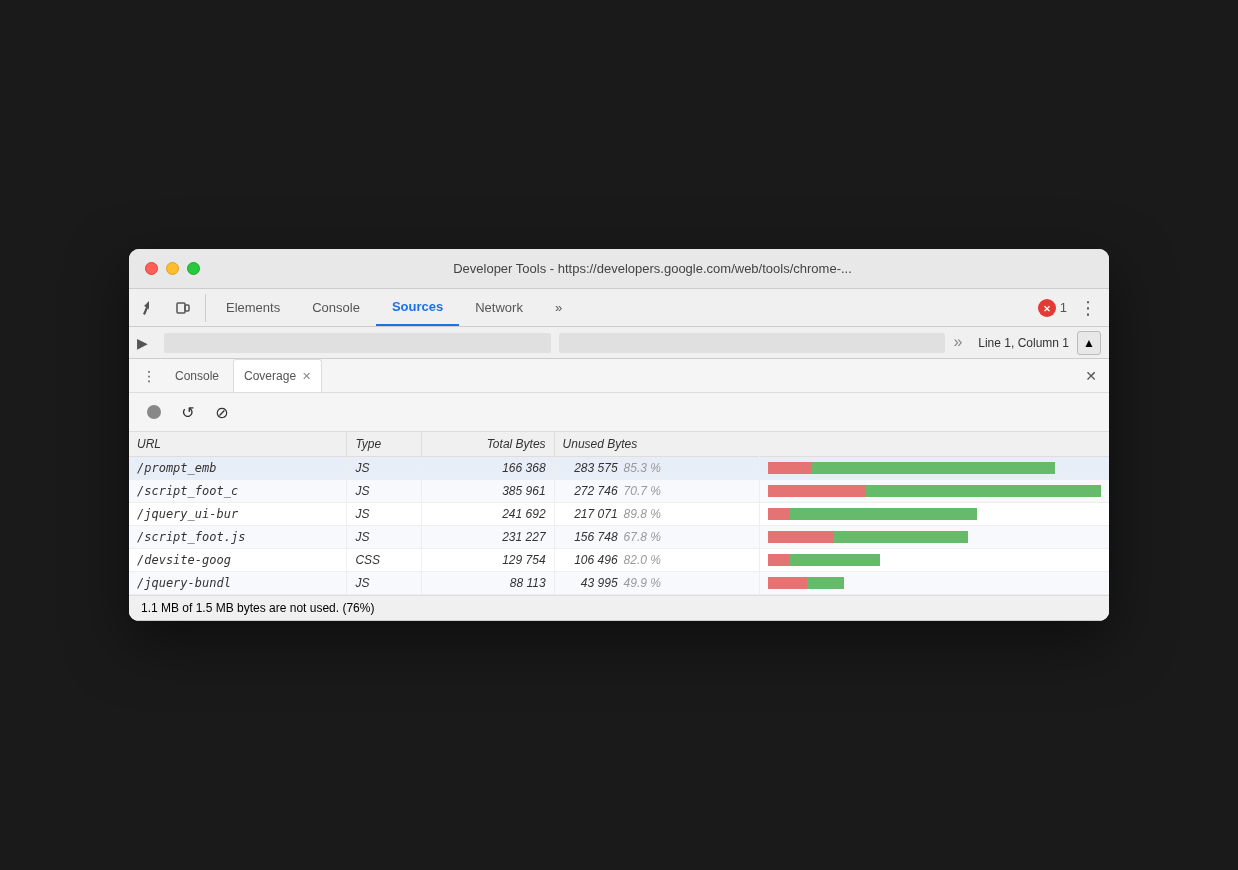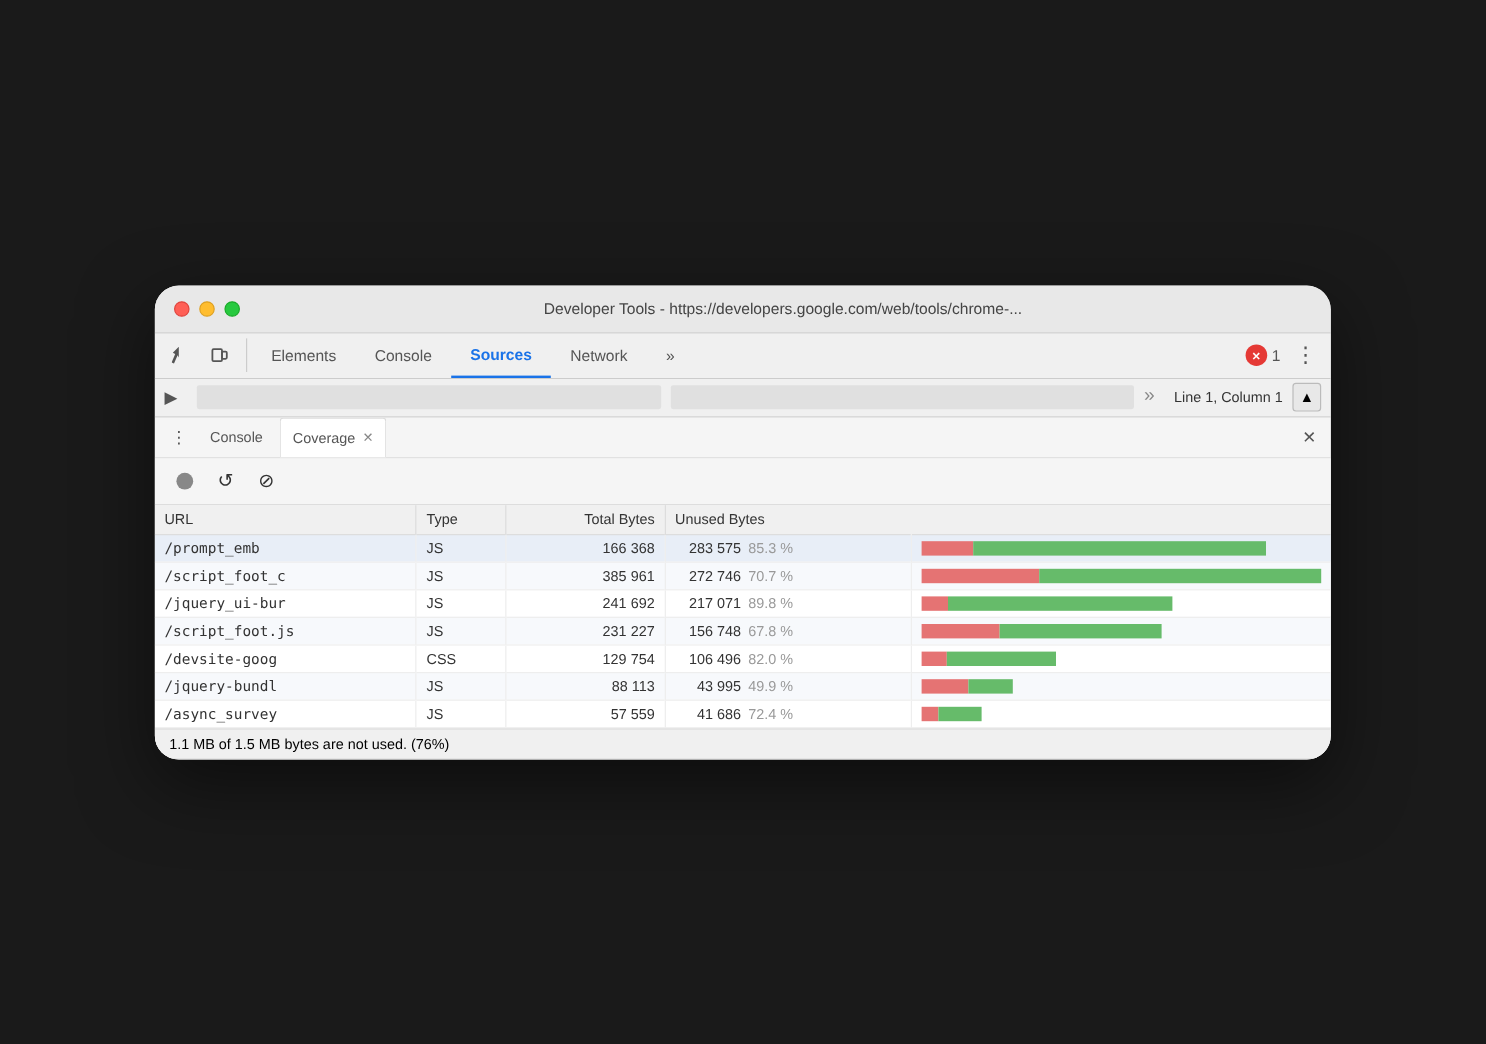--- a/index.html
+++ b/index.html
@@ -7,21 +7,21 @@
       background: #1a1a1a;
       display: flex;
       align-items: center;
       justify-content: center;
       min-height: 100vh;
       font-family: -apple-system, BlinkMacSystemFont, 'Helvetica Neue', Arial, sans-serif;
     }
     .window {
       width: 980px;
       background: #f5f5f5;
-      border-radius: 20px;
+      border-radius: 10px;
       box-shadow: 0 20px 60px rgba(0,0,0,0.5);
       overflow: hidden;
     }
     
     .title-bar {
       background: #e8e8e8;
       border-bottom: 1px solid #ccc;
       padding: 12px 16px;
       display: flex;
       align-items: center;
@@ -235,20 +235,21 @@
       font-size: 14px;
       border: none;
       background: none;
       color: #333;
     }
     
     .coverage-table {
       width: 100%;
       border-collapse: collapse;
       font-size: 12px;
+      font-style: italic;
     }
     .coverage-table thead tr {
       background: #f0f0f0;
       border-bottom: 1px solid #ddd;
     }
     .coverage-table th {
       padding: 5px 8px;
       text-align: left;
       font-weight: 400;
       color: #333;
@@ -494,37 +495,20 @@
           <span class="unused-pct">49.9 %</span>
         </div>
       </td>
       <td class="th-bar">
         <div class="bar-container">
           <div class="bar-used" style="width:11.43758384914538%"></div>
           <div class="bar-unused" style="width:11.391924831783523%"></div>
         </div>
       </td>
     </tr>
-          <tr>
-      <td class="td-url">/async_survey</td>
-      <td class="td-type">JS</td>
-      <td class="td-number">57 559</td>
-      <td>
-        <div class="td-unused">
-          <span class="unused-num">41 686</span>
-          <span class="unused-pct">72.4 %</span>
-        </div>
-      </td>
-      <td class="th-bar">
-        <div class="bar-container">
-          <div class="bar-used" style="width:4.11603348524851%"></div>
-          <div class="bar-unused" style="width:10.797131316376523%"></div>
-        </div>
-      </td>
-    </tr>
         </tbody>
     </table>
 
     <div class="status-bar">
       <span>1.1 MB of 1.5 MB bytes are not used. (76%)</span>
     </div>
   </div>
 </div>
 
 </body></html>

